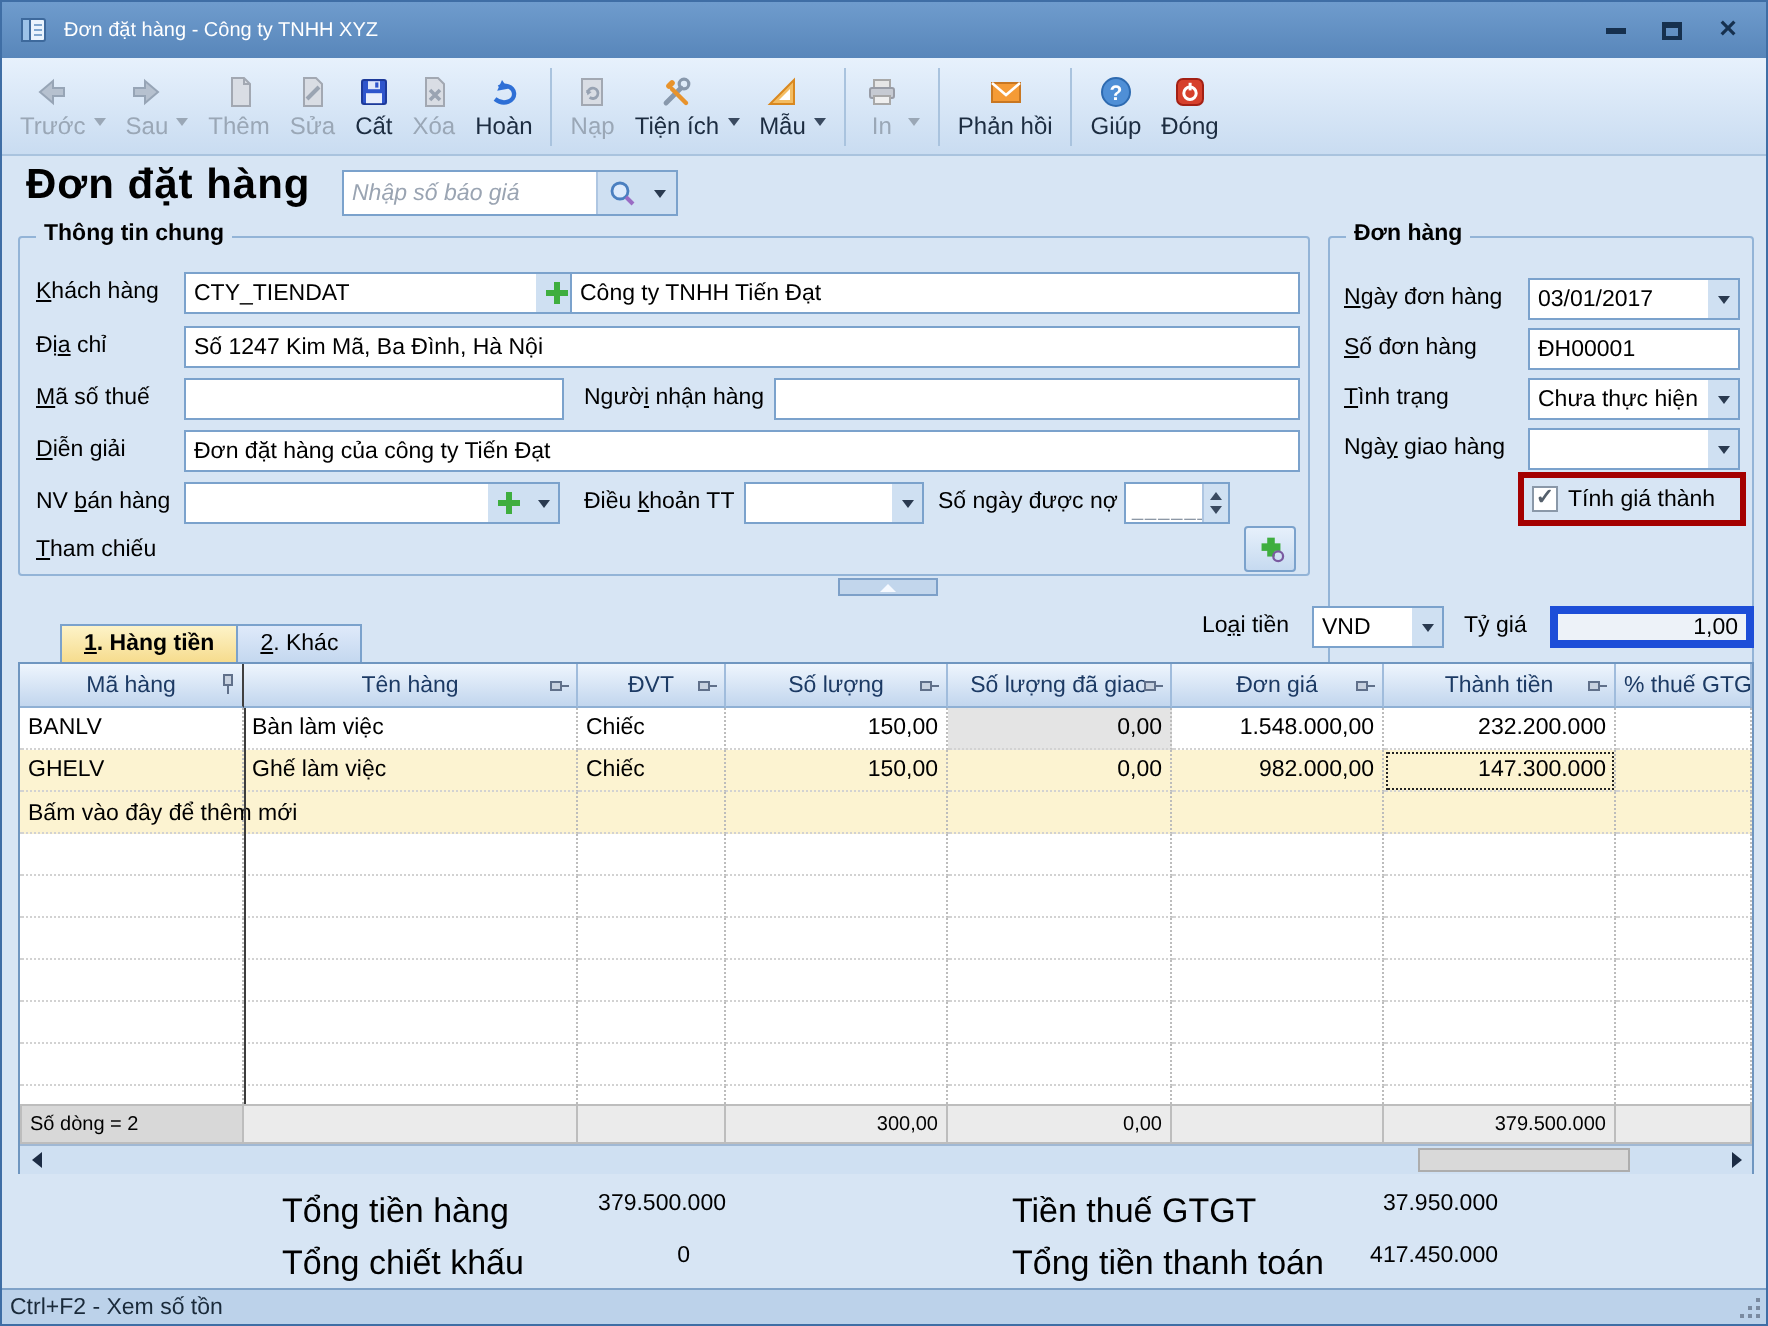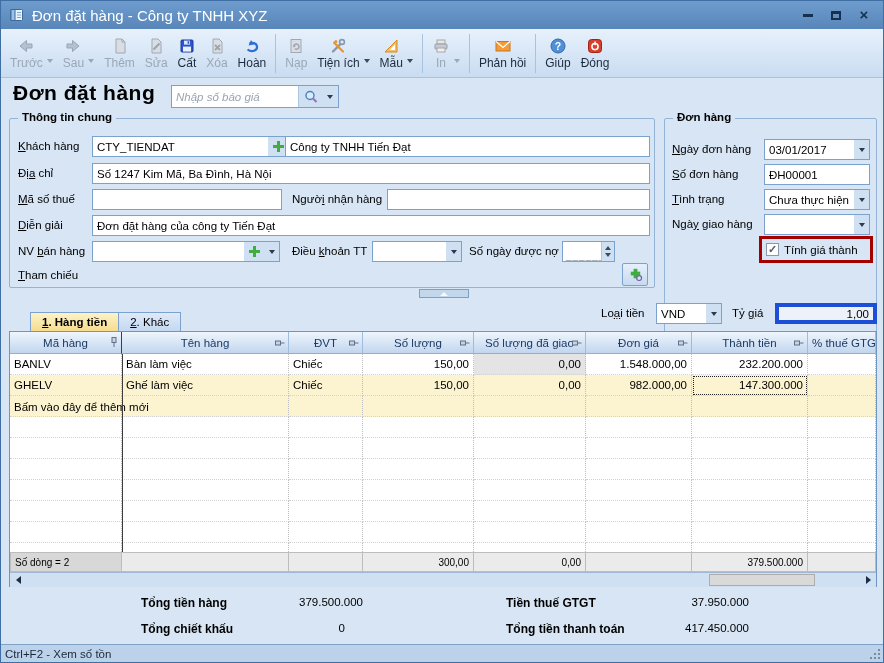--- a/index.html
+++ b/index.html
@@ -4,21 +4,21 @@
 <style>
   html,body{margin:0;padding:0;background:#9ab2cc;}
   *{box-sizing:border-box;}
   .window{position:relative;width:884px;height:663px;font-family:"Liberation Sans",sans-serif;
     font-size:11.5px;color:#000;background:#d7e5f4;border:1px solid #3f6ea5;overflow:hidden;}
   .nw{white-space:nowrap;}
 
   
   .titlebar{position:absolute;left:0;top:0;right:0;height:28px;
     background:linear-gradient(#6f9ccd,#5886ba);display:flex;align-items:center;padding:0 8px;}
-  .titlebar .title{color:#fff;font-size:15px;margin-left:7px;flex:1;}
+  .titlebar .title{color:#fff;font-size:10px;margin-left:7px;flex:1;}
   .winbtns{display:flex;align-items:center;gap:14px;padding-right:4px;}
   .wb{width:14px;height:14px;display:flex;align-items:center;justify-content:center;cursor:default;}
   .wb-min i{display:block;width:10px;height:3px;background:#16304e;}
   .wb-max i{display:block;width:10px;height:9px;border:2px solid #16304e;border-top-width:3px;}
   .wb-close{color:#16304e;font-weight:bold;font-size:15px;line-height:14px;}
 
   
   .toolbar{position:absolute;left:0;top:28px;right:0;height:49px;
     background:linear-gradient(#e7f1fc,#c9dcf1);border-bottom:1px solid #a9c3de;
     display:flex;align-items:stretch;padding:2px 4px 1px 4px;}
@@ -113,21 +113,21 @@
   .sumcell.num{justify-content:flex-end;}
   .hscroll{position:relative;height:15px;background:#cfe0f2;border-top:1px solid #a0b8d4;}
   .harrow{position:absolute;top:0;width:16px;height:14px;display:flex;align-items:center;justify-content:center;}
   .harrow.left{left:0;}
   .harrow.right{right:0;}
   .tl{width:0;height:0;border-top:4px solid transparent;border-bottom:4px solid transparent;border-right:5px solid #1c2c44;}
   .tr{width:0;height:0;border-top:4px solid transparent;border-bottom:4px solid transparent;border-left:5px solid #1c2c44;}
   .hthumb{position:absolute;left:699px;top:1px;width:106px;height:12px;background:#d9d9d9;border:1px solid #adadad;}
 
   
-  .totlabel{position:absolute;font-weight:bold;font-size:12px;white-space:nowrap;}
+  .totlabel{position:absolute;font-weight:normal;font-size:17px;white-space:nowrap;}
   .totval{position:absolute;font-size:11.5px;text-align:right;white-space:nowrap;}
 
   
   .statusbar{position:absolute;left:0;bottom:0;right:0;height:18px;background:#bcd2ea;border-top:1px solid #7fa2c8;
     display:flex;align-items:center;padding:0 4px;font-size:11.5px;color:#1a2a3a;}
   .grip{position:absolute;right:2px;bottom:2px;width:12px;height:12px;}
   .grip::after{content:"";position:absolute;left:0;top:0;width:2px;height:2px;background:transparent;
     box-shadow:9px 1px #7a8aa0,5px 5px #7a8aa0,9px 5px #7a8aa0,1px 9px #7a8aa0,5px 9px #7a8aa0,9px 9px #7a8aa0;}
   u{text-decoration:underline;}
 </style>

